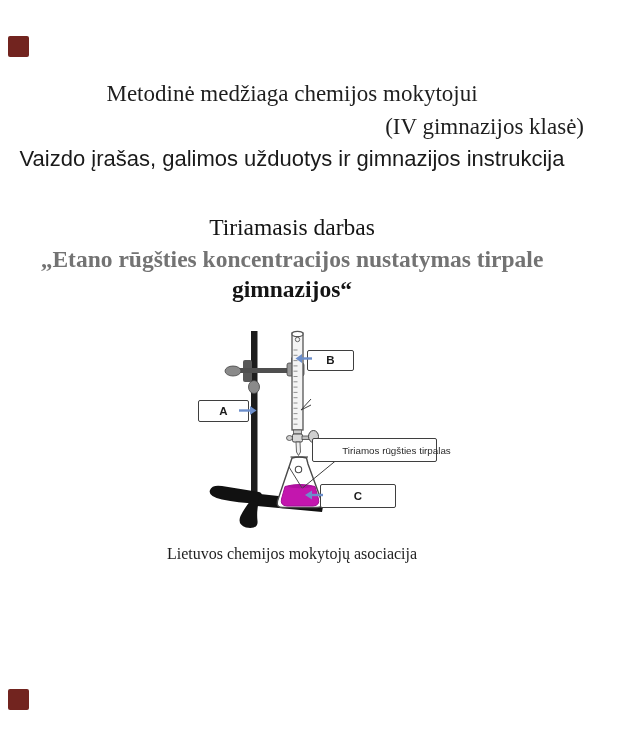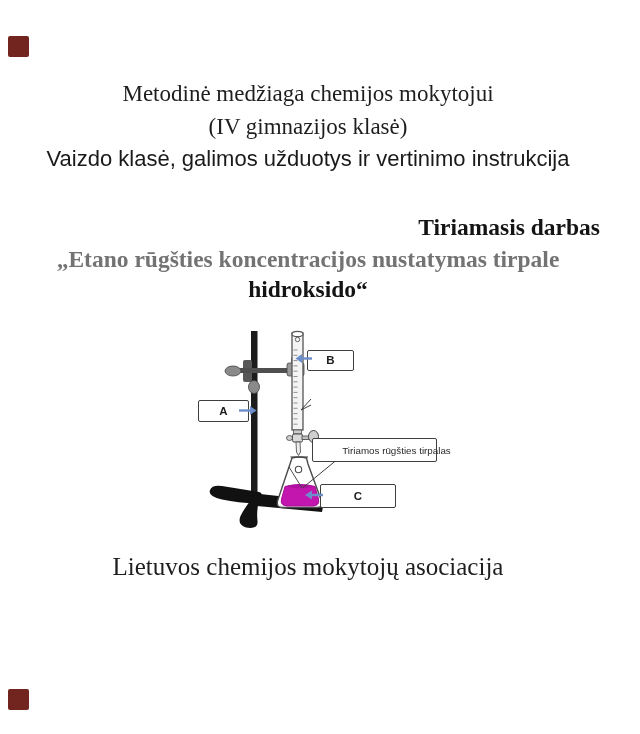--- a/index.html
+++ b/index.html
@@ -1,30 +1,30 @@
 <!DOCTYPE html>
 <html><head>
 <meta charset="utf-8">
 <style>
   html,body{margin:0;padding:0;background:#888;}
   #page{
     position:relative;width:640px;height:734px;margin:0 auto;
     background:#ffffff;overflow:hidden;
     font-family:"Liberation Serif","DejaVu Serif",serif;color:#1e1e1e;
   }
-  .line{position:absolute;left:16px;width:584px;text-align:center;white-space:nowrap;}
+  .line{position:absolute;left:0;width:584px;text-align:center;white-space:nowrap;}
   .serif{font-family:"Liberation Serif","DejaVu Serif",serif;}
   .sans{font-family:"Liberation Sans","DejaVu Sans",sans-serif;}
   .h1{top:81px;font-size:23px;}
-  .h2{top:114px;font-size:23px;}
+  .h2{top:114px;font-size:23px;text-align:right;}
   .h3{top:146px;font-size:22px;color:#1a1a1a;}
-  .heading{top:214px;font-size:23.5px;font-weight:bold;color:#141414;text-align:right;}
+  .heading{top:214px;font-size:23.5px;font-weight:normal;color:#141414;}
   .sub1{top:246px;font-size:23.5px;font-weight:bold;color:#737373;}
   .sub2{top:276px;font-size:23.5px;font-weight:bold;color:#141414;}
-  .f1{top:545px;font-size:25px;margin-top:8px;}
+  .f1{top:545px;font-size:16px;}
   .f2{top:578px;font-size:23px;}
   .corner-sq{position:absolute;left:8px;width:21px;height:21px;}
   .corner-sq.top{top:36px;}
   .corner-sq.bottom{top:689px;}
   #apparatus-svg,#arrow-overlay-svg{position:absolute;left:185px;top:325px;width:270px;height:210px;}
   #apparatus-svg{z-index:1;}
   #arrow-overlay-svg{z-index:5;pointer-events:none;}
   .dlabel{
     position:absolute;z-index:3;background:#ffffff;border:1.4px solid #3f3f3f;border-radius:2px;
     display:flex;align-items:center;justify-content:center;white-space:nowrap;
@@ -44,25 +44,25 @@
 
   <svg class="corner-sq top" viewBox="0 0 21 21">
     <rect x="0" y="0" width="21" height="21" rx="2" fill="#72241f"></rect>
   </svg>
   <svg class="corner-sq bottom" viewBox="0 0 21 21">
     <rect x="0" y="0" width="21" height="21" rx="2" fill="#72241f"></rect>
   </svg>
 
   <div class="line serif h1">Metodinė medžiaga chemijos mokytojui</div>
   <div class="line serif h2">(IV gimnazijos klasė)</div>
-  <div class="line sans h3">Vaizdo klasė, galimos užduotys ir vertinimo instrukcija</div>
+  <div class="line sans h3">Vaizdo įrašas, galimos užduotys ir gimnazijos instrukcija</div>
 
   <div class="line serif heading">Tiriamasis darbas</div>
   <div class="line serif sub1">„Etano rūgšties koncentracijos nustatymas tirpale</div>
-  <div class="line serif sub2">hidroksido“</div>
+  <div class="line serif sub2">gimnazijos“</div>
 
   <svg id="apparatus-svg" viewBox="185 325 270 210">
 
     <rect x="251" y="331" width="6.5" height="164" fill="#1c1c1c"></rect>
 
     <path d="M210,490 Q212,484.5 222,486 L259,492 Q263,493 262,499 L259.5,503.5 Q240,503.5 222,499.5 Q207.5,496.5 210,490 Z" fill="#111"></path>
     <path d="M251,500 Q244.5,508 240.5,516 Q237,524.5 246,527.5 Q258.5,529.5 257.5,521 Q256.5,512 258.5,503 Z" fill="#111"></path>
     <path d="M260,494 L324,501 L322,512 L257,506 Z" fill="#111"></path>
 
     <rect x="243" y="360" width="9" height="22" rx="2" fill="#585858"></rect>

